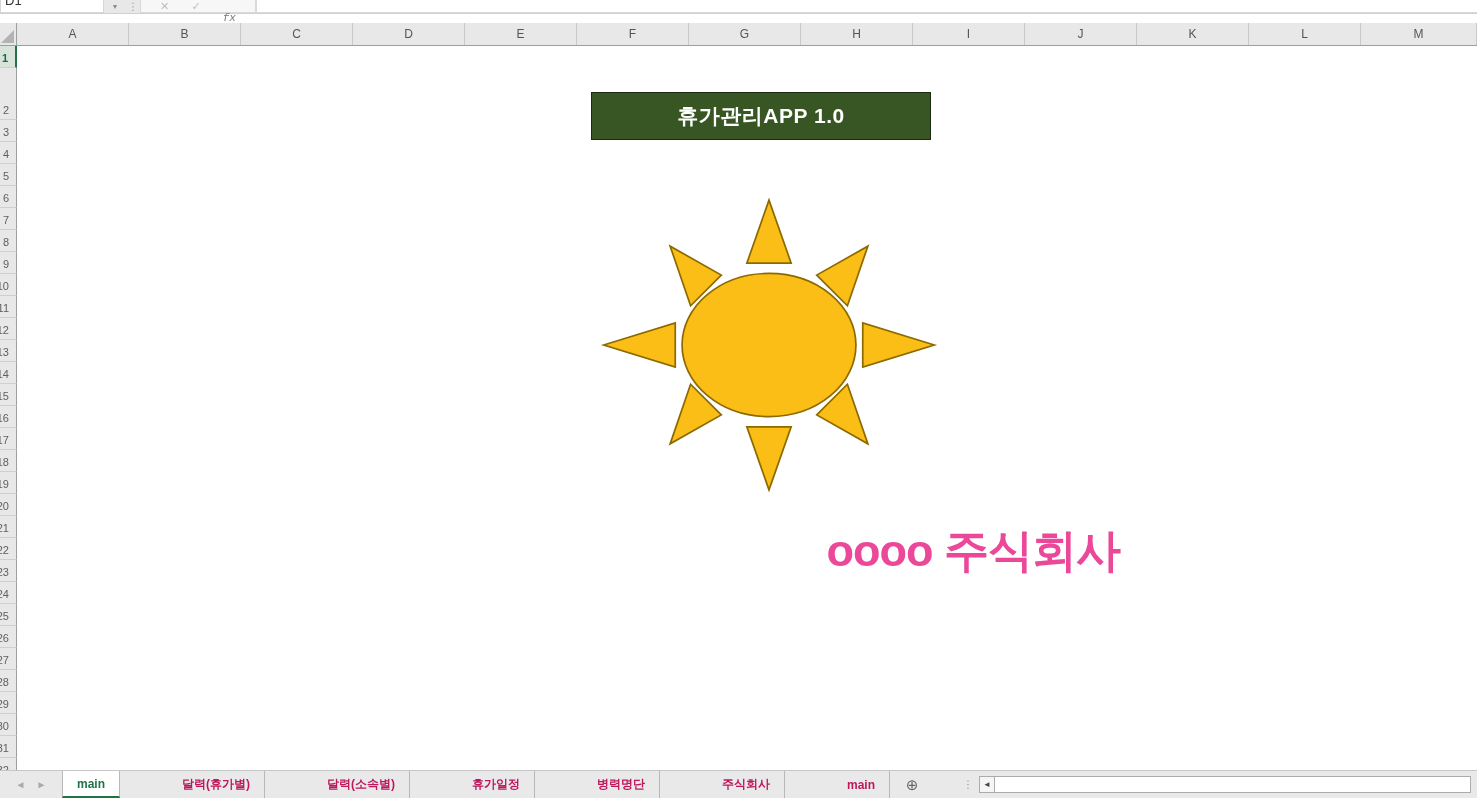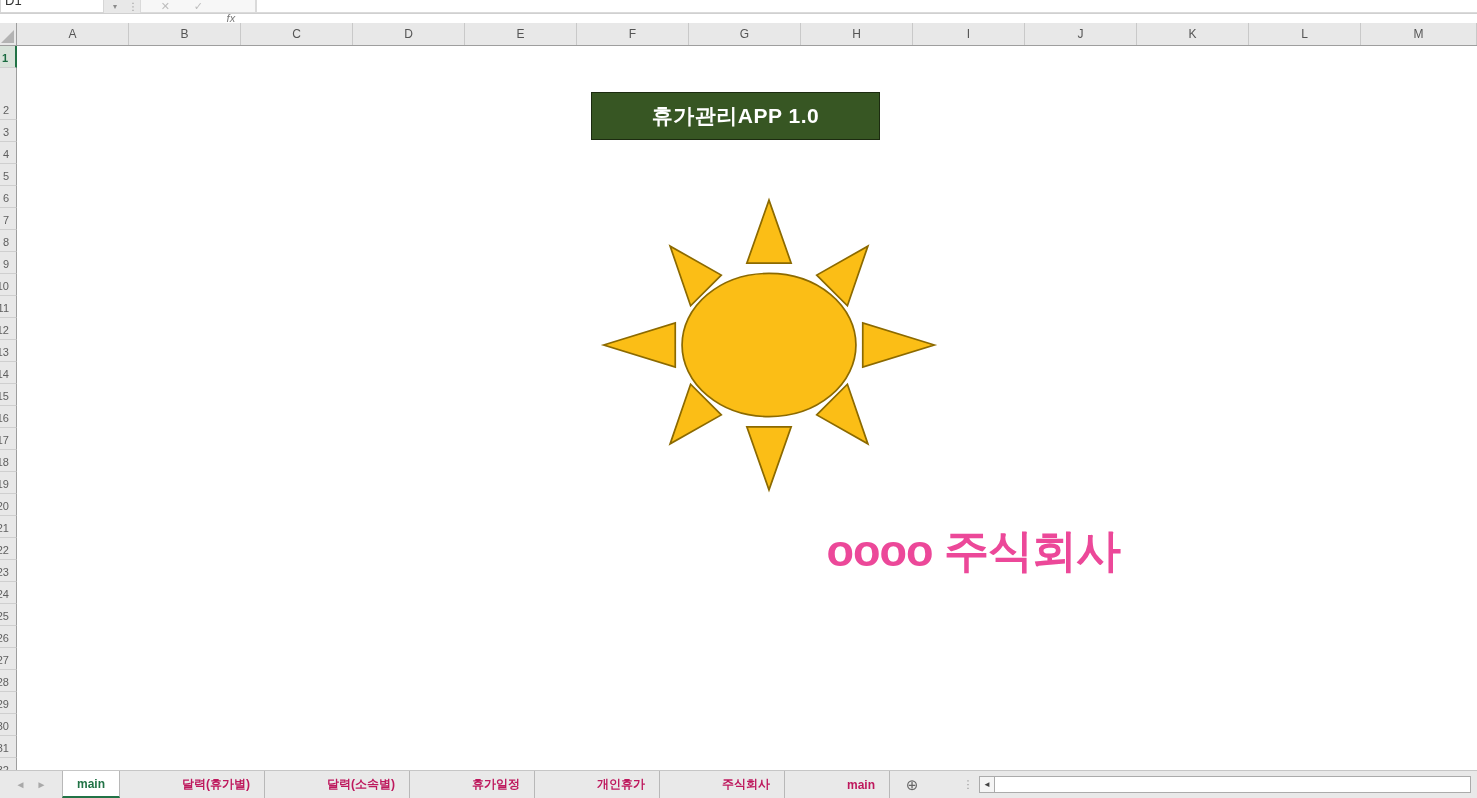--- a/index.html
+++ b/index.html
@@ -13,21 +13,21 @@
     overflow:hidden; position:relative; }
   .namebox span { position:absolute; left:4px; top:-7px; font-size:13px; color:#333; }
   .nb-arrow { width:22px; display:flex; align-items:center; justify-content:center;
     color:#8a8a8a; font-size:8px; }
   .fbar-dots { width:14px; display:flex; align-items:center; justify-content:center;
     color:#9a9a9a; font-size:10px; }
   .fx-btns { width:116px; background:#f7f7f7; border:1px solid #dadada; border-top:none;
     display:flex; align-items:center; justify-content:space-around; padding:0 8px; }
   .fx-btns .dim { color:#bdbdbd; font-size:11px; line-height:10px; }
   .fx-label { color:#7a7a7a; font-style:italic; font-size:11px; line-height:10px;
-    font-family:Liberation Sans, sans-serif;margin-top:24px; }
+    font-family:Liberation Mono, monospace;margin-top:24px; }
   .formula-field { flex:1; background:#fff; border:1px solid #dadada; border-top:none;
     border-right:none; font-size:11px; color:#333; padding:0 4px; }
 
   
   .colhead-row { position:absolute; left:0; top:22px; width:1477px; height:24px;
     display:flex; background:#e8e8e8; border-top:1px solid #fff; border-bottom:1px solid #9e9e9e; }
   .corner { width:17px; position:relative; border-right:1px solid #9e9e9e; background:#e8e8e8; }
   .corner .tri { position:absolute; right:2px; bottom:2px; width:0; height:0;
     border-left:13px solid transparent; border-bottom:13px solid #b3b3b3; }
   .col-h { width:112px; display:flex; align-items:center; justify-content:center;
@@ -40,21 +40,21 @@
   .row-headers { position:absolute; left:0; top:0; width:17px; height:724px; }
   .row-h { width:17px; height:22px; background:#e8e8e8; border-bottom:1px solid #cfcfcf;
     border-right:1px solid #9e9e9e; overflow:hidden; position:relative; }
   .row-h.tall { height:52px; }
   .row-num { position:absolute; right:0; bottom:3px; width:34px; text-align:right;
     padding-right:7px; font-size:11px; color:#5f5f5f; }
   .row-h.sel { background:#d8e3da; border-right:2px solid #217346; }
   .row-h.sel .row-num { color:#1a6b40; font-weight:bold; }
 
   
-  .banner { position:absolute; left:591px; top:46px; width:289px; height:48px;
+  .banner { position:absolute; left:591px; top:46px; width:340px; height:48px;
     border:1px solid #1c2b10; display:flex; align-items:center; justify-content:center; }
   .banner-text { color:#ffffff; font-size:21px; font-weight:bold; letter-spacing:0.5px; }
   .sun-wrap { position:absolute; left:597px; top:149px; width:344px; height:300px; }
   .company { position:absolute; left:420px; top:475px; width:700px; text-align:right;
     font-size:45px; font-weight:bold; color:#ec4899; letter-spacing:-1px; }
   .team { position:absolute; left:420px; top:552px; width:700px; text-align:center;
     font-size:29px; color:#222; }
 
   
   .tabbar { position:absolute; left:0; top:770px; width:1477px; height:28px;
@@ -239,21 +239,21 @@
 <div class="tabbar">
   <div class="nav-arrows">
     <span>◄</span>
     <span>►</span>
   </div>
   <div style="display:flex;gap:48px;">
       <div class="sheet-tab active">main</div>
       <div class="sheet-tab">달력(휴가별)</div>
       <div class="sheet-tab">달력(소속별)</div>
       <div class="sheet-tab">휴가일정</div>
-      <div class="sheet-tab">개인휴가</div>
+      <div class="sheet-tab">병력명단</div>
       <div class="sheet-tab">주식회사</div>
       <div class="sheet-tab">main</div>
     </div>
   <div class="add-sheet">⊕</div>
   <div class="tab-spacer"></div>
   <div class="tab-dots">⋮</div>
   <div class="hscroll">
     <div class="hs-arrow">◄</div>
     <div class="hs-thumb"></div>
   </div>

